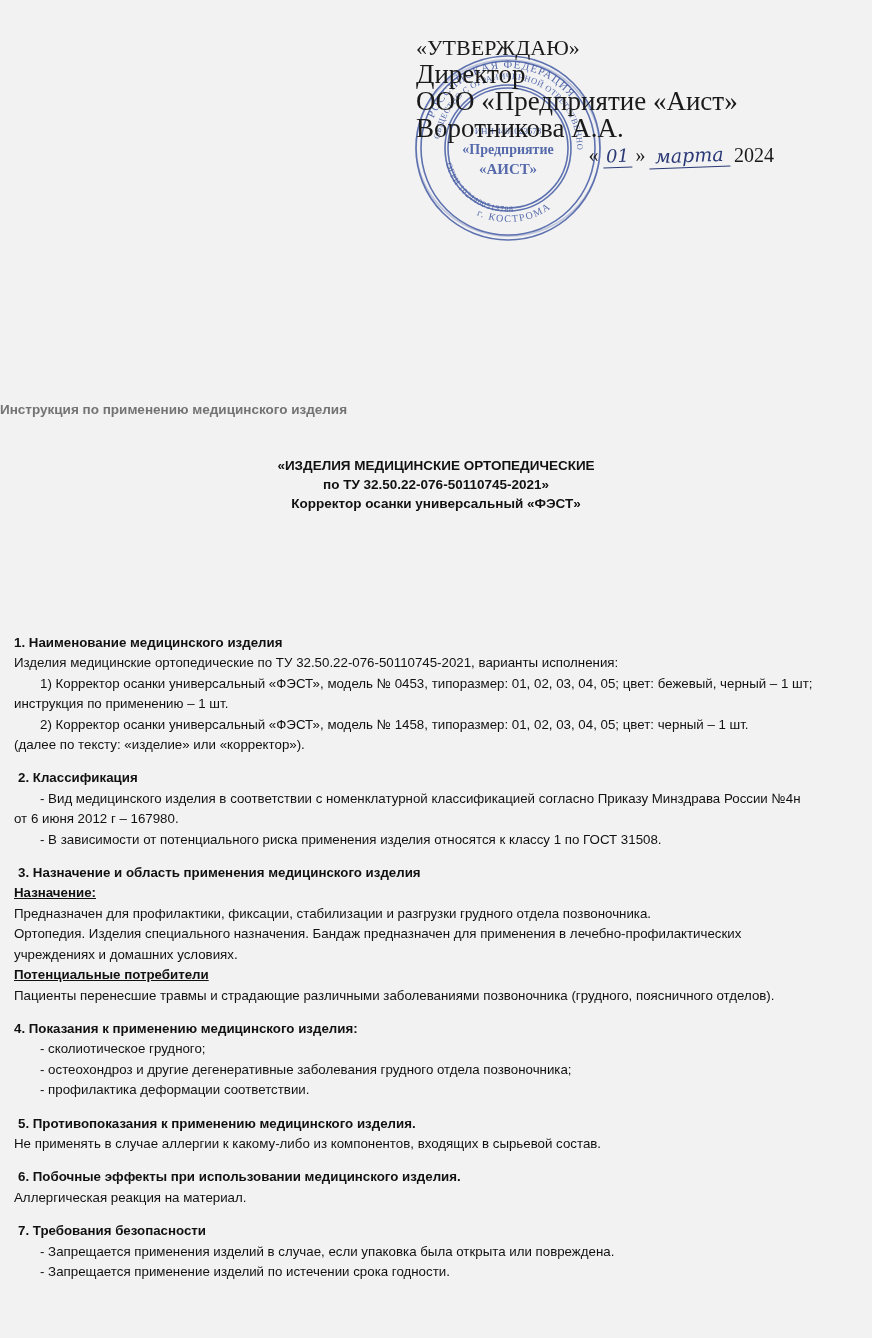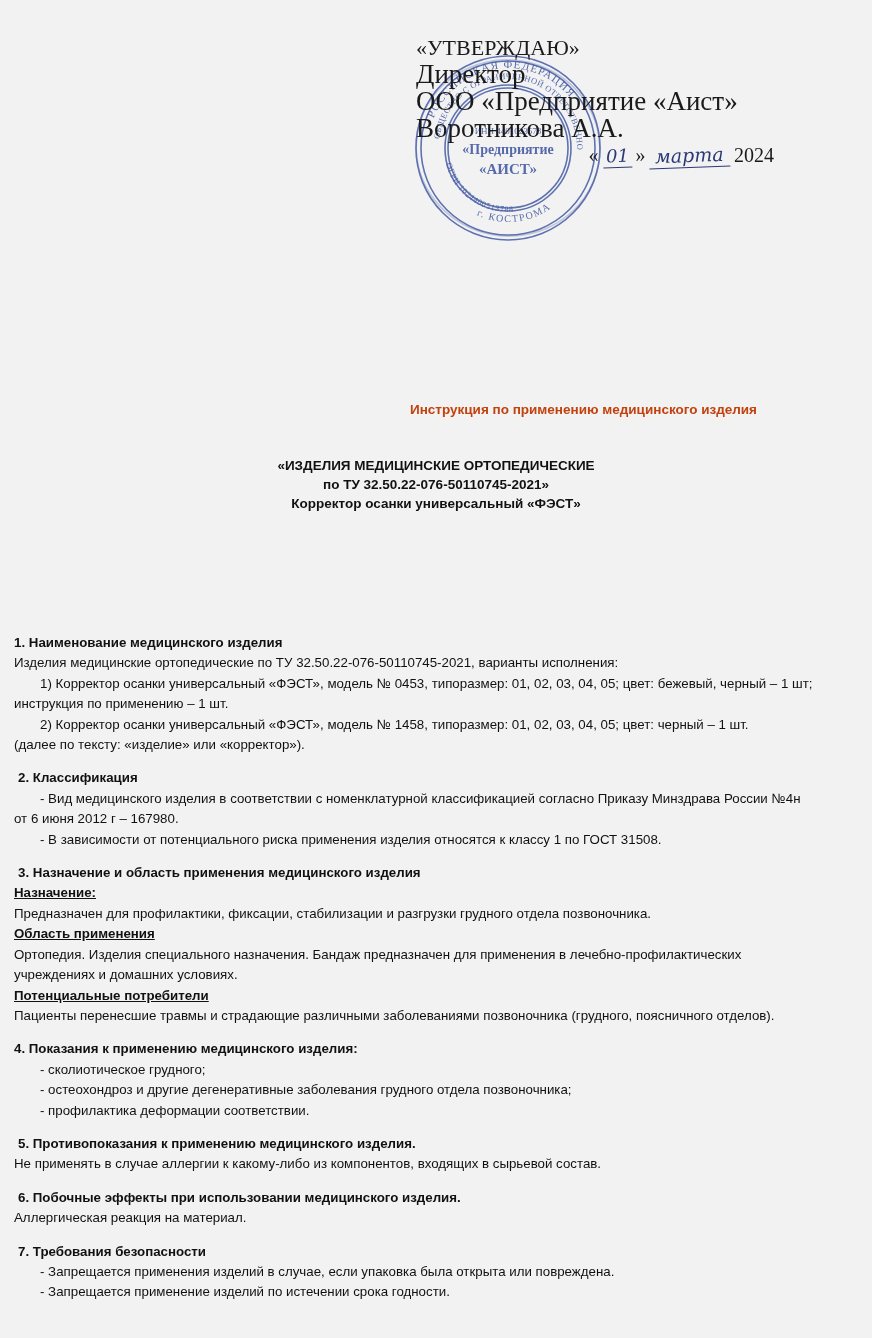--- a/index.html
+++ b/index.html
@@ -77,24 +77,24 @@
   .stamp svg {
     display: block;
   }
 
   
   .doc-title {
     position: absolute;
     top: 402px;
     left: 0;
     width: 757px;
-    text-align: right;
+    text-align: left;
     font-weight: bold;
     font-size: 13.5px;
-    color: #c2410c;
+    color: #737373;
   }
   .subtitle-block {
     position: absolute;
     top: 456px;
     left: 0;
     width: 872px;
     text-align: center;
     color: #111;
   }
   .subtitle-block .l1,
@@ -212,21 +212,20 @@
     <div class="p">(далее по тексту: «изделие» или «корректор»).</div>
 
     <div class="h pad1">2. Классификация</div>
     <div class="p ind">- Вид медицинского изделия в соответствии с номенклатурной классификацией согласно Приказу Минздрава России №4н</div>
     <div class="p">от 6 июня 2012 г – 167980.</div>
     <div class="p ind">- В зависимости от потенциального риска применения изделия относятся к классу 1 по ГОСТ 31508.</div>
 
     <div class="h pad1">3. Назначение и область применения медицинского изделия</div>
     <div class="u">Назначение:</div>
     <div class="p">Предназначен для профилактики, фиксации, стабилизации и разгрузки грудного отдела позвоночника.</div>
-    <div class="u">Область применения</div>
     <div class="p">Ортопедия. Изделия специального назначения. Бандаж предназначен для применения в лечебно-профилактических</div>
     <div class="p">учреждениях и домашних условиях.</div>
     <div class="u">Потенциальные потребители</div>
     <div class="p">Пациенты перенесшие травмы и страдающие различными заболеваниями позвоночника (грудного, поясничного отделов).</div>
 
     <div class="h">4. Показания к применению медицинского изделия:</div>
     <div class="p ind">- сколиотическое грудного;</div>
     <div class="p ind">- остеохондроз и другие дегенеративные заболевания грудного отдела позвоночника;</div>
     <div class="p ind">- профилактика деформации соответствии.</div>
 

